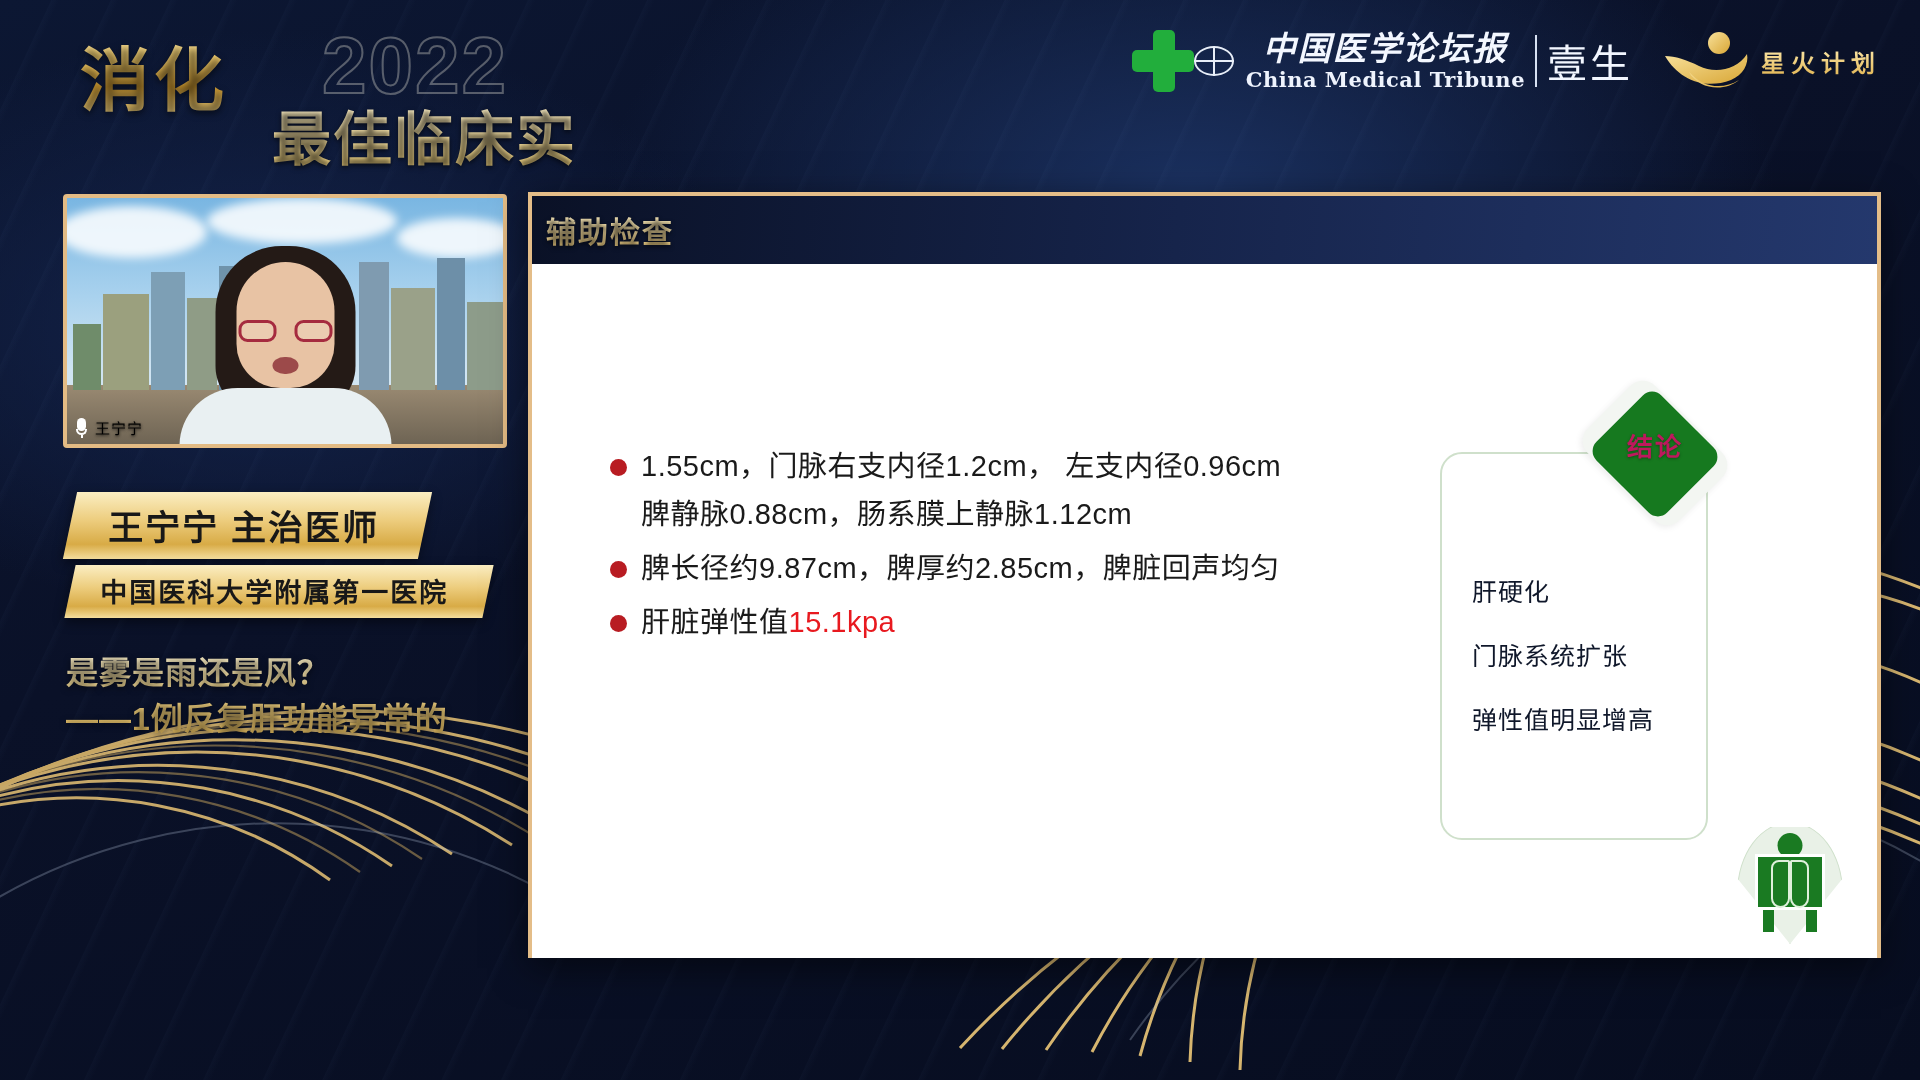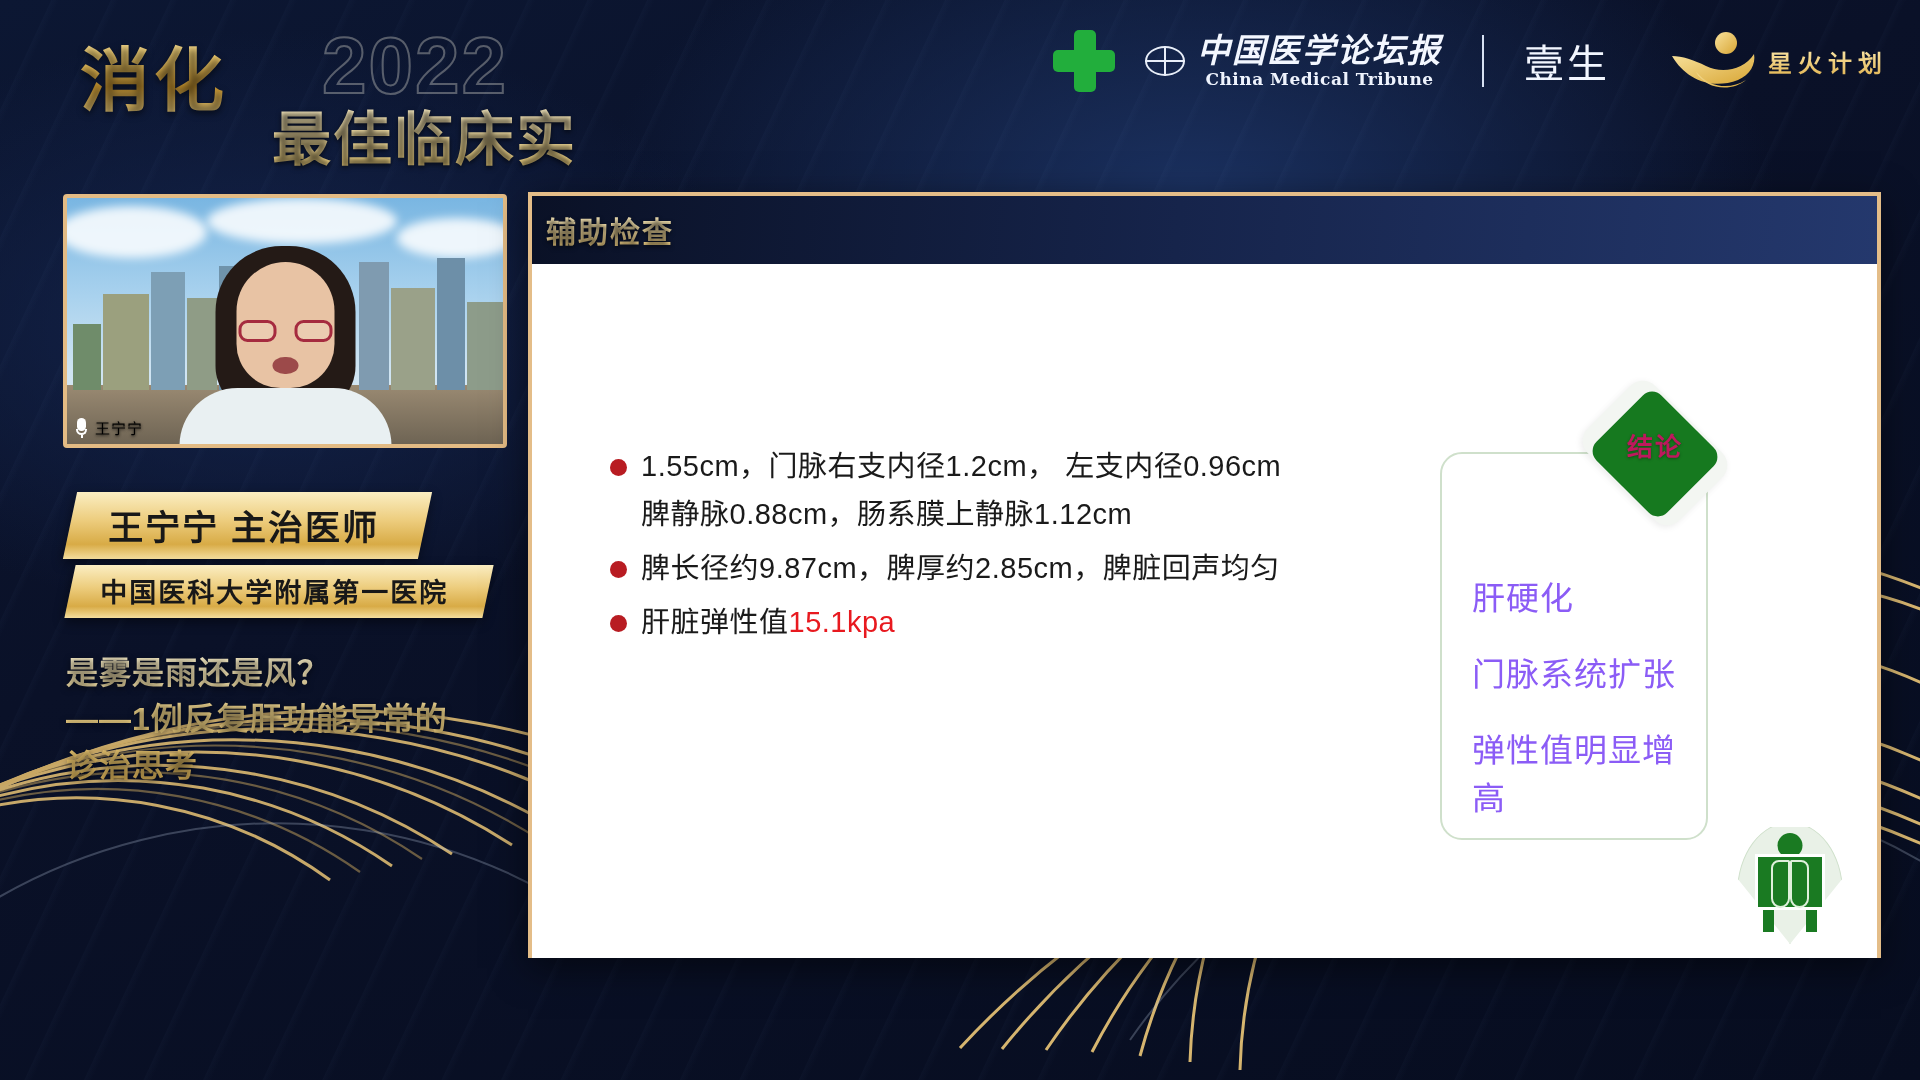--- a/index.html
+++ b/index.html
@@ -32,33 +32,33 @@
       text-shadow:0 3px 7px rgba(0,0,0,.55);}
   .logo-year{position:absolute;left:250px;top:2px;font-size:80px;font-weight:700;
       color:transparent;-webkit-text-stroke:2px rgba(196,196,190,.55);
       letter-spacing:2px;opacity:.75;}
   .logo-sub{position:absolute;left:200px;top:74px;font-size:59px;font-weight:700;
       letter-spacing:2px;
       background:linear-gradient(180deg,#fff6d8 0%,#f4d57f 45%,#d9a63c 100%);
       -webkit-background-clip:text;background-clip:text;color:transparent;
       text-shadow:0 2px 5px rgba(0,0,0,.6);}
 
-  .hdr-logos{position:absolute;right:32px;top:30px;display:flex;align-items:center;gap:30px;}
+  .hdr-logos{position:absolute;right:39px;top:30px;display:flex;align-items:center;}
   .cross{width:62px;height:62px;position:relative;}
   .cross:before,.cross:after{content:"";position:absolute;background:#22ae3c;border-radius:5px;}
   .cross:before{left:21px;top:0;width:22px;height:62px;}
   .cross:after{left:0;top:20px;width:62px;height:22px;}
   .cmt{display:flex;align-items:center;gap:12px;}
   .globe{width:40px;height:30px;border:2px solid #e8eef8;border-radius:50%;position:relative;}
   .globe:before{content:"";position:absolute;left:50%;top:-2px;width:2px;height:30px;background:#e8eef8;transform:translateX(-50%);}
   .globe:after{content:"";position:absolute;left:-2px;top:50%;width:40px;height:2px;background:#e8eef8;transform:translateY(-50%);}
   .cmt-txt{line-height:1;text-align:center;}
   .cmt-cn{font-family:"DejaVu Serif","Liberation Serif",serif;font-size:33px;font-weight:700;
       color:#f3f7ff;letter-spacing:2px;font-style:italic;}
-  .cmt-en{font-family:"DejaVu Serif","Liberation Serif",serif;font-size:17px;font-weight:700;
+  .cmt-en{font-family:"DejaVu Serif","Liberation Serif",serif;font-size:21px;font-weight:700;
       color:#eef3fd;letter-spacing:.5px;margin-top:4px;}
   .divbar{width:2px;height:52px;background:#d7e1f2;margin:0 10px;}
   .yisheng{font-family:"DejaVu Serif","Liberation Serif",serif;font-size:40px;font-weight:400;
       color:#f2f6ff;letter-spacing:3px;}
   .xh-logo{display:flex;align-items:center;gap:10px;margin-left:26px;}
   .xh-mark{width:92px;height:62px;position:relative;}
   .xh-txt{font-size:24px;font-weight:700;letter-spacing:6px;
       background:linear-gradient(180deg,#ffeeb5,#e0b24e);
       -webkit-background-clip:text;background-clip:text;color:transparent;}
 
@@ -122,21 +122,21 @@
       border:2px solid #cfe0cb;border-radius:22px;background:#fff;}
   .concl-diamond{position:absolute;left:50%;top:-62px;transform:translateX(-50%);}
   .dia-out{width:166px;height:122px;background:#f3f6f2;border-radius:22px;
       transform:rotate(45deg) scale(.78);position:absolute;left:-2px;top:0;box-shadow:0 3px 9px rgba(0,0,0,.08);}
   .dia-in{width:122px;height:112px;background:#16791f;border-radius:16px;
       transform:rotate(45deg) scale(.82);position:absolute;left:20px;top:6px;}
   .dia-lbl{position:absolute;left:0;top:34px;width:162px;text-align:center;
       color:#be185d;font-size:26px;font-weight:700;letter-spacing:2px;z-index:4;
       text-shadow:0 1px 3px rgba(0,0,0,.35);}
   .concl-list{position:absolute;left:30px;top:118px;}
-  .concl-item{font-size:33px;color:#8b5cf6;margin-bottom:28px;letter-spacing:1px;}
+  .concl-item{font-size:25px;color:#0f172a;margin-bottom:28px;letter-spacing:1px;}
 
   .pin{position:absolute;right:34px;bottom:14px;width:106px;height:122px;}
   .pin-shape{position:absolute;inset:0;background:#e9f1e7;
       border-radius:50% 50% 50% 50%/58% 58% 42% 42%;
       clip-path:polygon(50% 100%,0% 46%,0% 20%,14% 4%,86% 4%,100% 20%,100% 46%);
       border:1px solid #cfe0cb;}
   .pin-frame{position:absolute;left:18px;top:32px;width:70px;height:56px;background:#1a7a22;border:3px solid #fff;}
   .pin-head{position:absolute;left:50%;top:11px;transform:translateX(-50%);width:25px;height:25px;border-radius:50%;background:#1a7a22;}
   .pin-leg{position:absolute;top:88px;width:11px;height:22px;background:#1a7a22;}
   .lung{position:absolute;top:3px;width:19px;height:48px;border:2px solid #dff0dc;}
@@ -259,21 +259,20 @@
     <span>王宁宁 主治医师</span>
   </div>
   <div class="badge badge-2">
     <span>中国医科大学附属第一医院</span>
   </div>
 </div>
 
 <div class="talk-title">
   <div>是雾是雨还是风？</div>
   <div>——1例反复肝功能异常的</div>
-  <div>诊治思考</div>
 </div>
 
 <div class="slide">
   <div class="slide-head">
     <div class="slide-head-txt">辅助检查</div>
   </div>
 
   <div class="slide-body">
 
     <div class="bullets">

